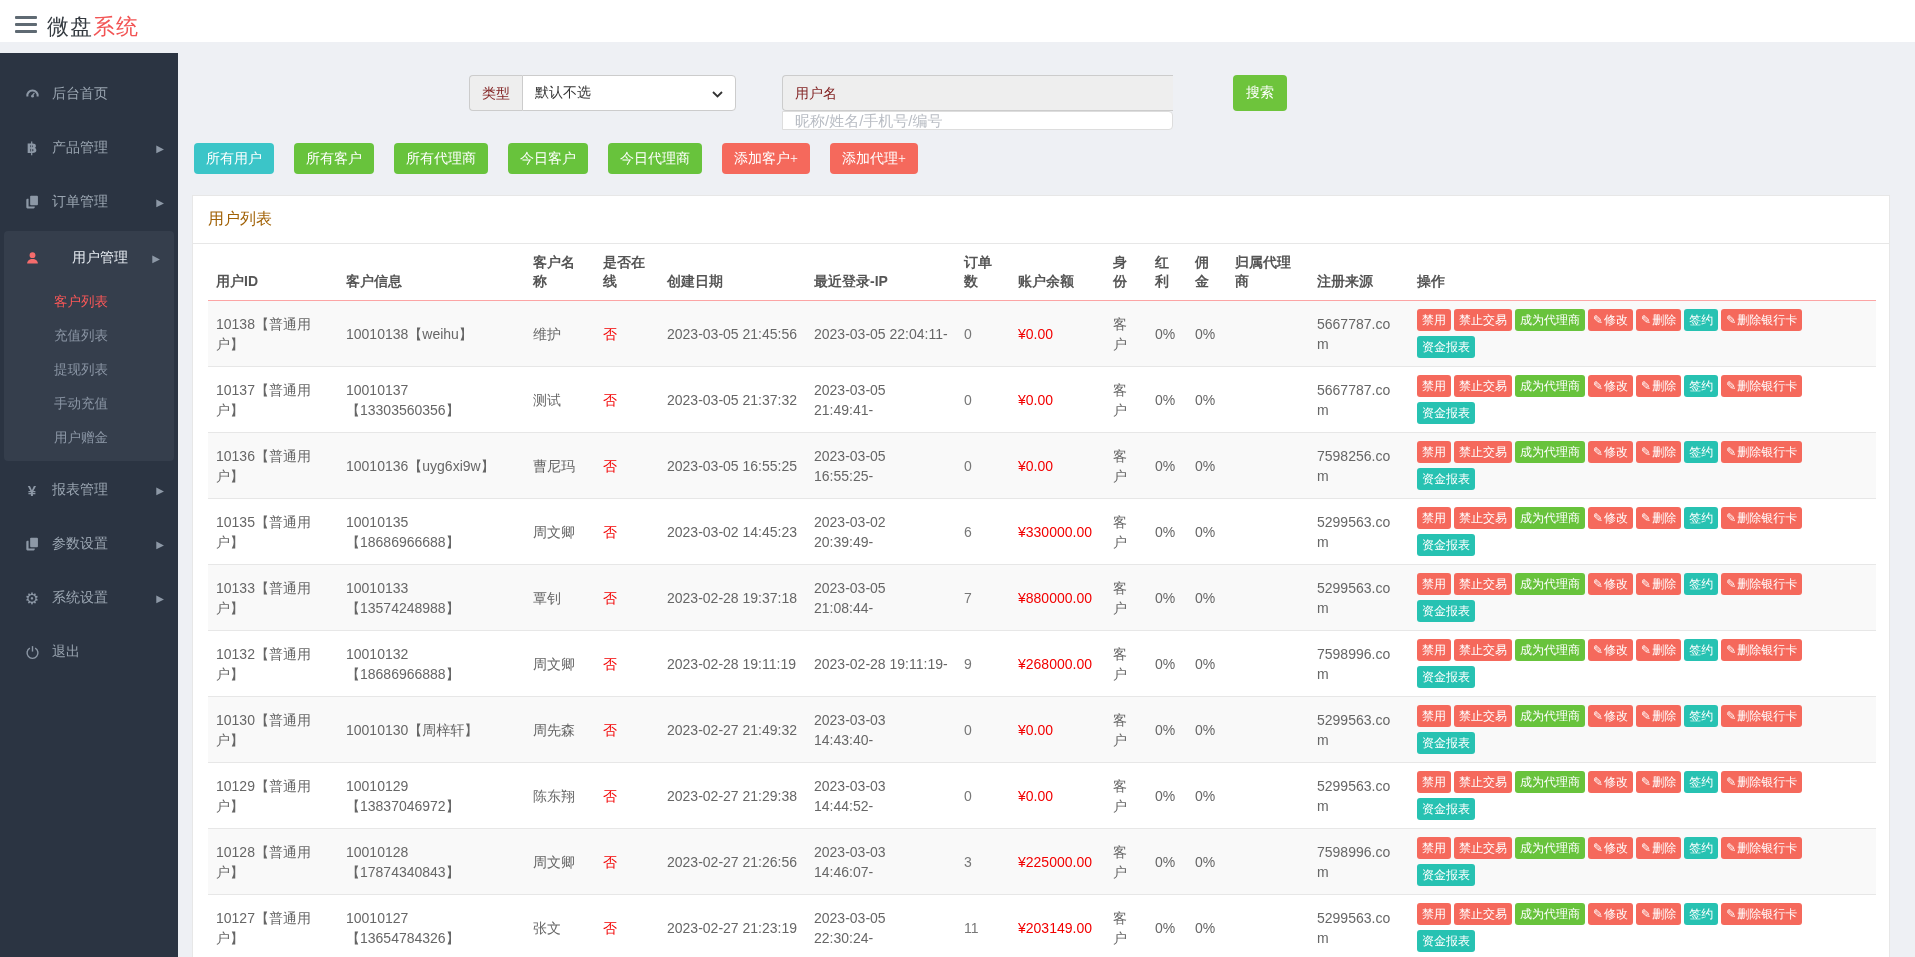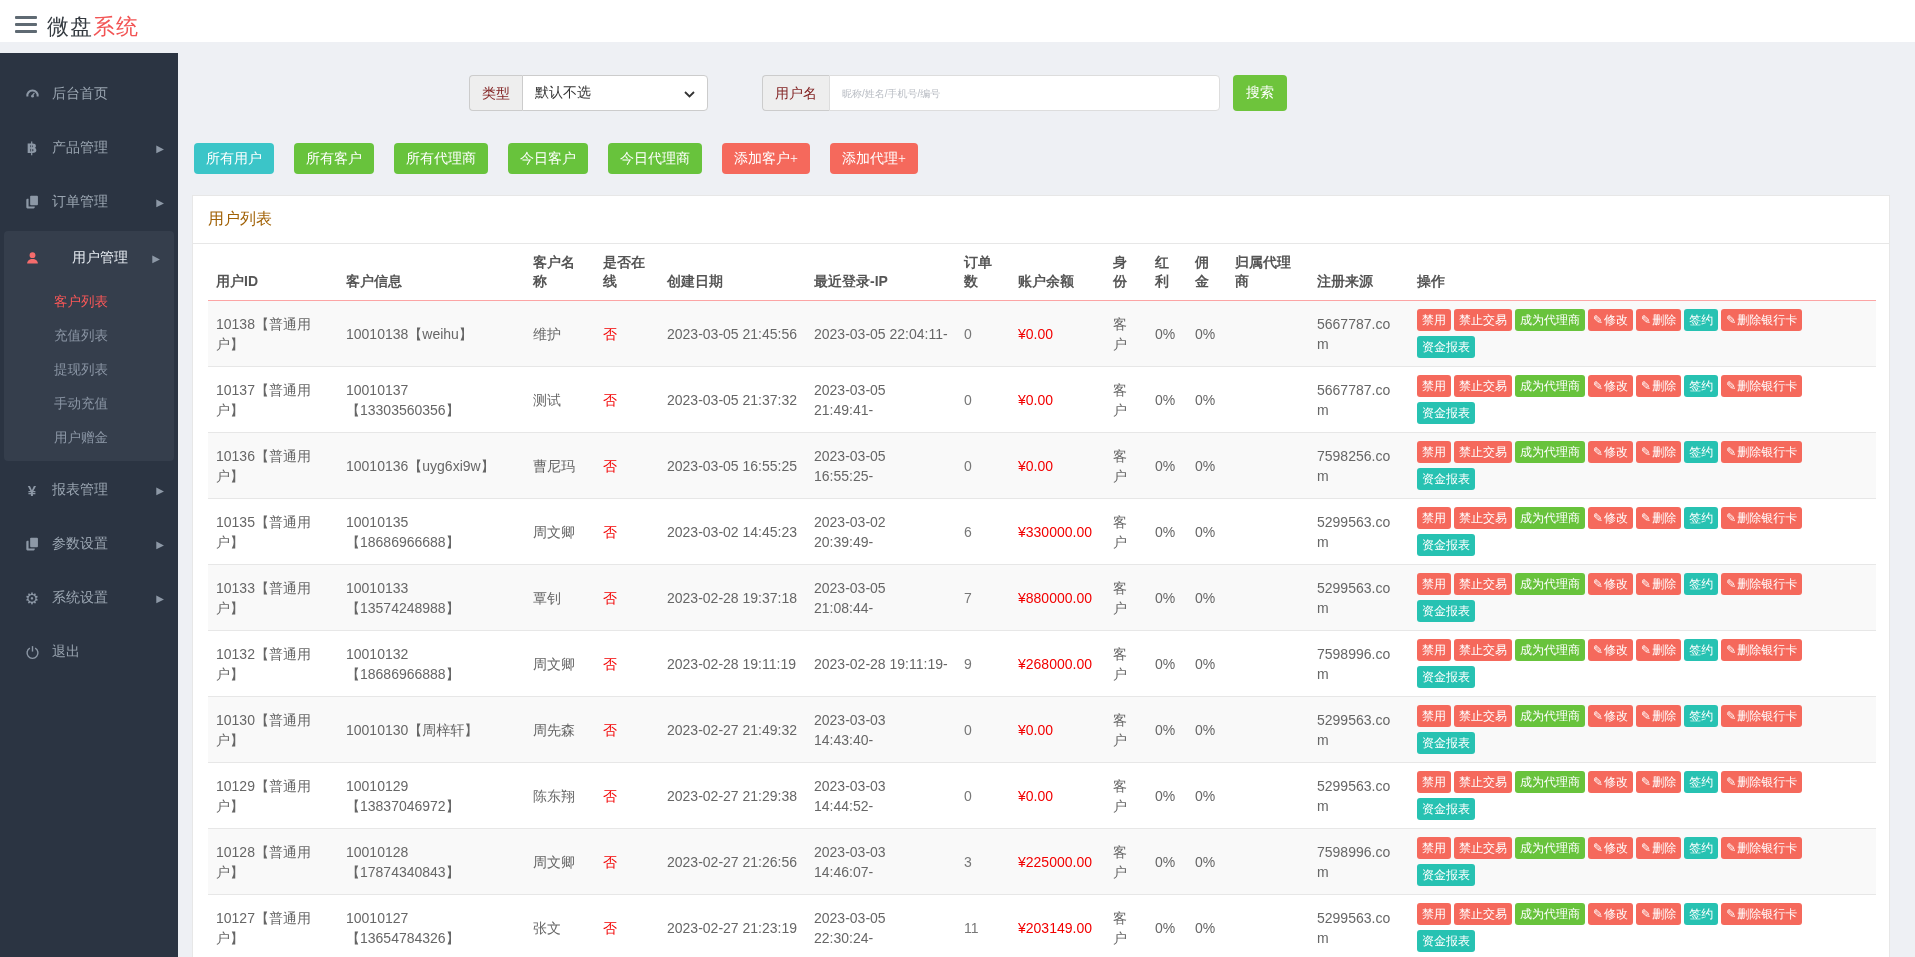--- a/index.html
+++ b/index.html
@@ -25,27 +25,27 @@
   .side-panel .side-item { padding-left:16px;gap:20px; }
   .side-item.open .s-label { color:#e8edf3; }
   .side-item.open .s-icon { color:#f56c6c; }
   .side-child { height:34px; display:flex; align-items:center; padding-left:50px; color:#8b96a5; font-size:13.5px; cursor:pointer; }
   .side-child.active { color:#fd5858; }
   
   .main { position:absolute; top:53px; left:178px; right:0; bottom:0; }
   
   .input-group { position:absolute; top:22px; display:flex; height:36px; }
   .ig-type { left:291px; }
-  .ig-user { left:584px; }
+  .ig-user { left:604px;flex-direction:column; }
   .addon { background:#eee; border:1px solid #ccc; border-right:none; border-radius:4px 0 0 4px;
            padding:0 12px; line-height:34px; color:#7f1d1d; font-size:14px; white-space:nowrap; }
-  .fake-select { width:186px; background:#fff; border:1px solid #ccc; border-radius:0 4px 4px 0;
+  .fake-select { width:214px; background:#fff; border:1px solid #ccc; border-radius:0 4px 4px 0;
            display:flex; align-items:center; justify-content:space-between; padding:0 12px; color:#333; cursor:pointer; }
   .text-input { width:391px; border:1px solid #ddd; border-left:1px solid #ddd; border-radius:0 4px 4px 0;
-           padding:0 12px; font-size:10px; color:#333; outline:none; font-family:inherit; }
+           padding:0 12px; font-size:15px; color:#333; outline:none; font-family:inherit; }
   .text-input::placeholder { color:#b9bdc4; }
   .search-btn { position:absolute; left:1055px; top:22px; height:36px; padding:0 13px; background:#6ec43c;
            color:#fff; border:none; border-radius:4px; font-size:14px; cursor:pointer; font-family:inherit; }
   
   .toolbar { position:absolute; top:90px; left:16px; display:flex; gap:20px; }
   .tb-btn { height:31px; line-height:31px; padding:0 12px; border:none; border-radius:4px; color:#fff;
            font-size:14px; cursor:pointer; white-space:nowrap; font-family:Liberation Serif, serif; }
   .bg-teal-lg { background:#3bc5c8; }
   .bg-green  { background:#68c33c; }
   .bg-red    { background:#f5695c; }

